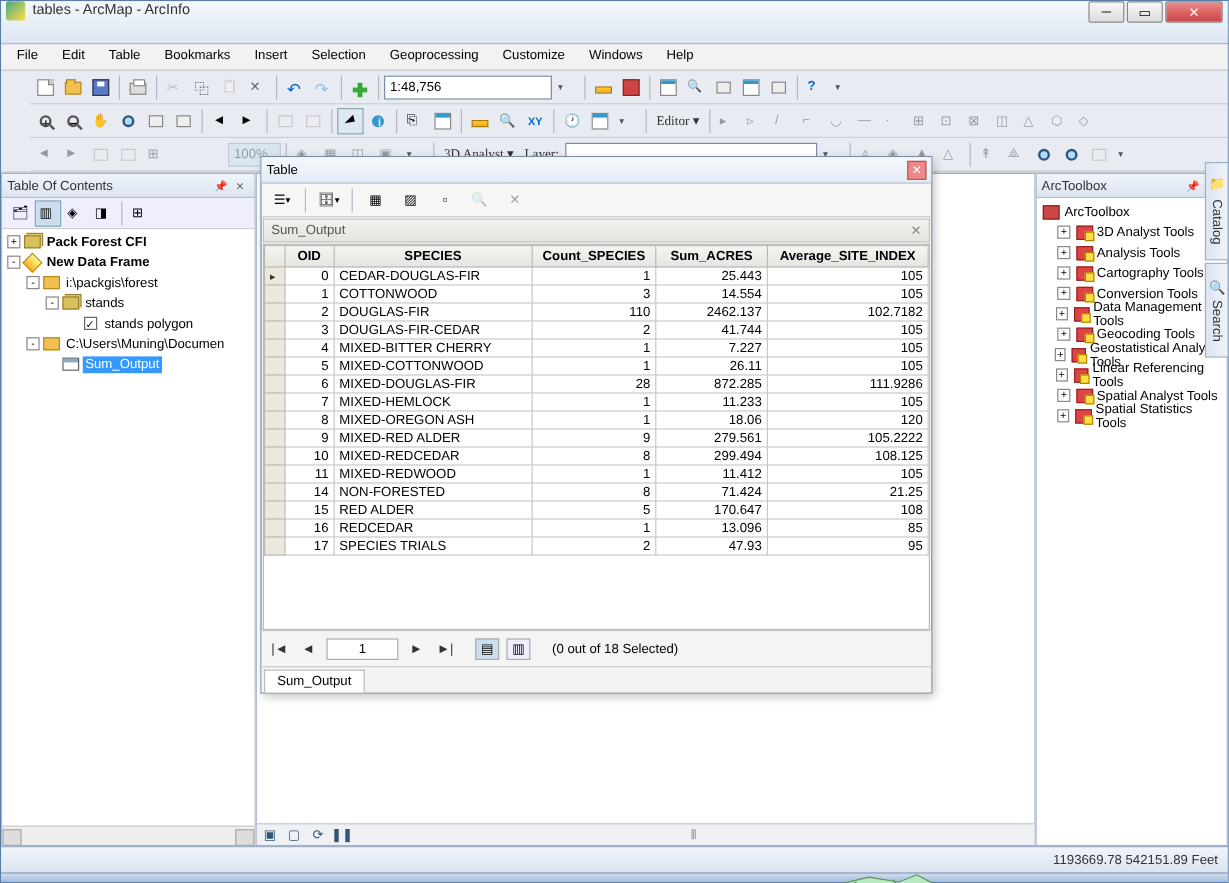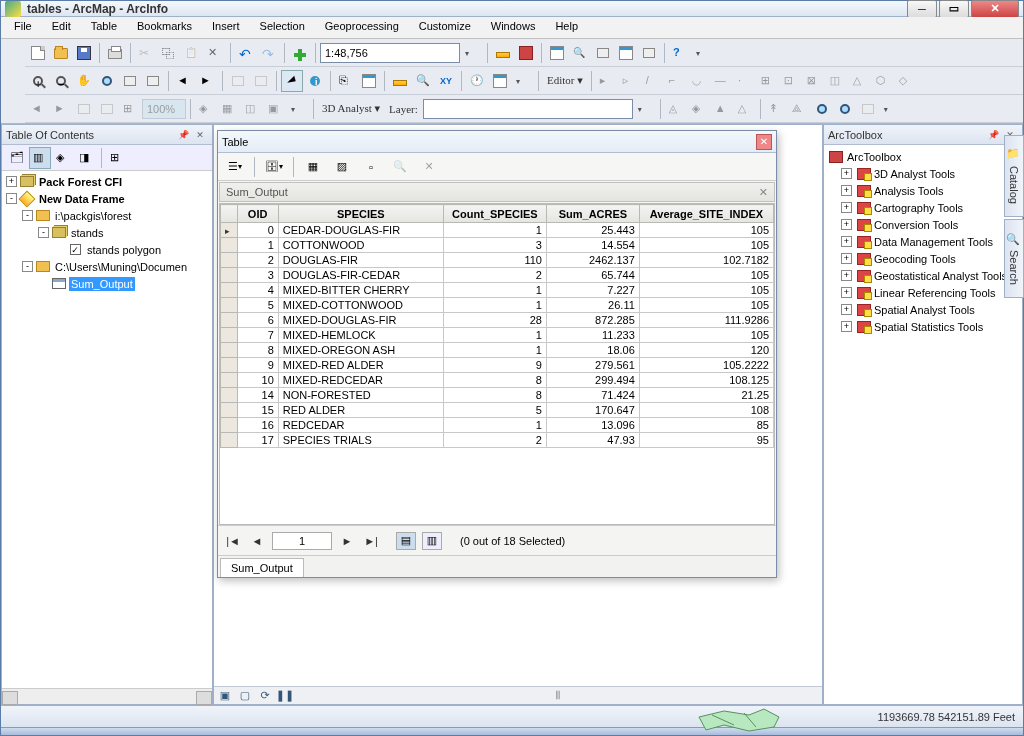--- a/index.html
+++ b/index.html
@@ -1,20 +1,20 @@
 <!DOCTYPE html>
 <html><head>
 <meta charset="utf-8">
 <style>
 * { box-sizing: border-box; margin: 0; padding: 0; font-family: Tahoma, Arial, sans-serif; font-size: 11px; }
 body { background: #d4dce8; width: 1024px; height: 736px; overflow: hidden; position: relative; }
 
 
 .window-frame { width: 1024px; height: 736px; background: linear-gradient(to bottom, #e8f0f8 0%, #d0dae8 100%); border: 1px solid #5a7ca8; display: flex; flex-direction: column; }
-.titlebar { height: 16px; background: linear-gradient(to bottom, #f4f8fc, #dce6f2); display: flex; align-items: center; padding: 0 4px; border-bottom: 1px solid #a0b0c8; font-weight: bold; }
+.titlebar { height: 36px; background: linear-gradient(to bottom, #f4f8fc, #dce6f2); display: flex; padding: 0 4px; border-bottom: 1px solid #a0b0c8; }
 .titlebar-icon { width: 16px; height: 16px; background: linear-gradient(135deg,#4a8,#fd4); border-radius: 2px; margin-right: 6px; }
 .titlebar-text { flex: 1; font-size: 12px; color: #333; }
 .win-btns { display: flex; gap: 2px; }
 .win-btn { width: 30px; height: 18px; border: 1px solid #888; border-radius: 2px; display:flex;align-items:center;justify-content:center; font-size:11px; }
 .win-btn.min { background: linear-gradient(#f8f8f8,#dcdcdc); }
 .win-btn.max { background: linear-gradient(#f8f8f8,#dcdcdc); }
 .win-btn.close { background: linear-gradient(#e88,#c44); color:#fff; width:48px; }
 
 
 .menubar { height: 22px; background: #f2f2f2; display: flex; padding: 0 4px; gap: 2px; border-bottom: 1px solid #c0c0c0; }
@@ -95,21 +95,21 @@
 .toc-scroll::before,.toc-scroll::after{content:"";position:absolute;top:2px;width:14px;height:12px;background:#ddd;border:1px solid #aaa;}
 .toc-scroll::before{left:0;} .toc-scroll::after{right:0;}
 
 
 .map-canvas { flex:1; background:#fff; position:relative; border:1px solid #a0b0c8; }
 .map-shape { position:absolute; left:480px; top:580px; width:90px; height:30px;}
 .map-bottom-bar{position:absolute;left:0;right:0;bottom:0;height:18px;background:#eef0f4;border-top:1px solid #c0c8d4;display:flex;align-items:center;font-size:10px;padding:0 4px; gap:6px;}
 .map-bottom-bar .tiny{width:14px;height:14px;display:flex;align-items:center;justify-content:center;color:#357;}
 
 
-.atb { width: 200px; }
+.atb { width: 160px; }
 .atb-body { flex:1; background:#fff; padding:3px; overflow:hidden;}
 .atb-row{display:flex;align-items:center;height:17px;padding-left:2px;}
 .atb-root-ico{width:14px;height:12px;background:#c44;border:1px solid #822;}
 .atb-item-ico{width:14px;height:12px;background:#d44;border:1px solid #922;position:relative;}
 .atb-item-ico::after{content:"";position:absolute;right:-2px;bottom:-2px;width:6px;height:6px;background:#fd4;border:1px solid #a80;}
 
 
 .side-tabs{position:absolute;right:0;top:135px;width:20px;display:flex;flex-direction:column;gap:2px;}
 .side-tab{writing-mode:vertical-rl;background:linear-gradient(to left,#f0f4fa,#dce4f0);border:1px solid #a0b0c8;padding:12px 2px;font-size:11px;color:#333;display:flex;align-items:center;gap:4px;}
 .side-tab .sico{width:14px;height:14px;}
@@ -368,21 +368,21 @@
         </div>
       <div class="tb-btn dim">
           <span class="ico ico-box"></span>
         </div>
       <div class="tb-btn dim">
           <span class="ico ico-box"></span>
         </div>
       <div class="tb-btn dim">
           <span class="ico">⊞</span>
         </div>
-      <input class="tb-input dim" style="width: 44px; background: rgb(187, 221, 238);" value="100%">
+      <input class="tb-input dim" style="width: 44px; background: rgb(187, 221, 238); margin-left: 48px;" value="100%">
       <div class="tb-sep"></div>
       <div class="tb-btn dim">
           <span class="ico">◈</span>
         </div>
       <div class="tb-btn dim">
           <span class="ico">▦</span>
         </div>
       <div class="tb-btn dim">
           <span class="ico">◫</span>
         </div>
@@ -689,21 +689,21 @@
             <td>DOUGLAS-FIR</td>
             <td class="num">110</td>
             <td class="num">2462.137</td>
             <td class="num">102.7182</td>
           </tr>
           <tr>
             <td class="rowhdr"></td>
             <td class="num">3</td>
             <td>DOUGLAS-FIR-CEDAR</td>
             <td class="num">2</td>
-            <td class="num">65.744</td>
+            <td class="num">41.744</td>
             <td class="num">105</td>
           </tr>
           <tr>
             <td class="rowhdr"></td>
             <td class="num">4</td>
             <td>MIXED-BITTER CHERRY</td>
             <td class="num">1</td>
             <td class="num">7.227</td>
             <td class="num">105</td>
           </tr>
@@ -747,20 +747,28 @@
             <td class="num">279.561</td>
             <td class="num">105.2222</td>
           </tr>
           <tr>
             <td class="rowhdr"></td>
             <td class="num">10</td>
             <td>MIXED-REDCEDAR</td>
             <td class="num">8</td>
             <td class="num">299.494</td>
             <td class="num">108.125</td>
+          </tr>
+          <tr>
+            <td class="rowhdr"></td>
+            <td class="num">11</td>
+            <td>MIXED-REDWOOD</td>
+            <td class="num">1</td>
+            <td class="num">11.412</td>
+            <td class="num">105</td>
           </tr>
           <tr>
             <td class="rowhdr"></td>
             <td class="num">14</td>
             <td>NON-FORESTED</td>
             <td class="num">8</td>
             <td class="num">71.424</td>
             <td class="num">21.25</td>
           </tr>
           <tr>

